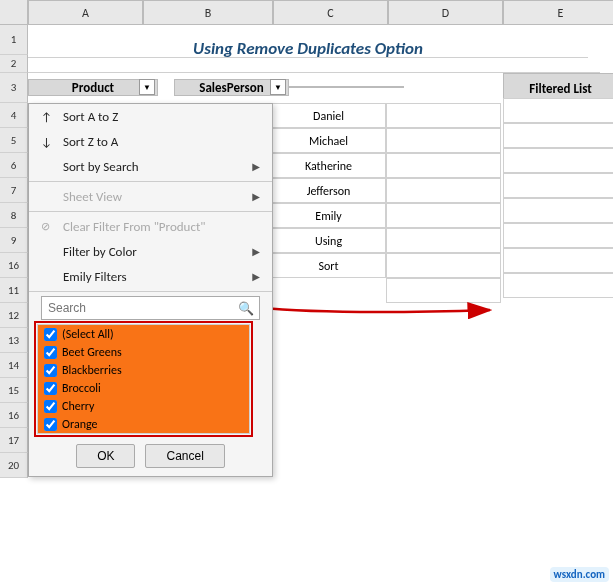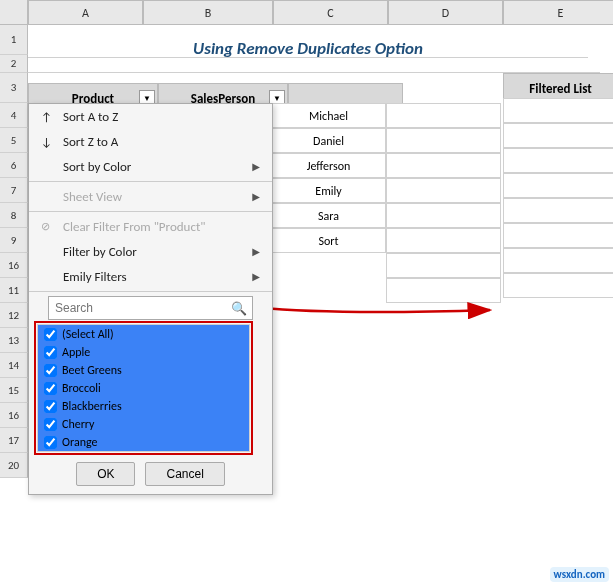--- a/index.html
+++ b/index.html
@@ -50,21 +50,21 @@
       border: 1px solid #bbb;
       font-weight: bold;
       font-size: 13px;
       display: flex;
       align-items: center;
       justify-content: center;
       padding: 0 6px;
       position: relative;
     }
     .col-b { width: 130px; }
-    .col-c { width: 130px; }
+    .col-c { width: 115px; margin-left: 16px; }
     .col-d { width: 115px; }
 
     .filter-btn {
       position: absolute;
       right: 2px;
       top: 50%;
       transform: translateY(-50%);
       background: #fff;
       border: 1px solid #999;
       width: 16px;
@@ -155,21 +155,21 @@
     }
 
     .menu-divider {
       height: 1px;
       background: #ccc;
       margin: 2px 0;
     }
 
     
     .search-box {
-      margin: 4px 19px;
+      margin: 4px 12px;
       display: flex;
       align-items: center;
       border: 1px solid #aaa;
       background: #fff;
       height: 24px;
     }
 
     .search-box input {
       border: none;
       outline: none;
@@ -182,21 +182,21 @@
     .search-box .search-icon {
       padding: 0 4px;
       color: #555;
       font-size: 13px;
     }
 
     
     .checkbox-list {
       margin: 2px 22px 4px 8px;
       border: 1px solid #d0d0d0;
-      background: #3b82f6;
+      background: #f97316;
       max-height: 160px;
       overflow-y: auto;
       outline: 2px solid #cc0000;
       outline-offset: 1px;
     }
 
     .checkbox-item {
       display: flex;
       align-items: center;
       padding: 2px 6px;
@@ -334,54 +334,57 @@
     <div class="row-num">17</div>
     <div class="row-num">20</div>
   </div>
 
   <div class="title-area" style="top:28px; height:30px; line-height:30px; border:none; border-bottom:1px solid #d0d0d0;">
     <span>Using Remove Duplicates Option</span>
   </div>
 
   <div style="position:absolute; top:55px; left:28px; width:572px; height:18px; border-bottom:1px solid #d0d0d0;"></div>
 
-  <div class="col-header-row" style="top:83px;">
+  <div class="col-header-row" style="top:72px;align-items:center;">
 
     <div class="col-header-cell col-b">
       <span>Product</span>
       <div class="filter-btn">▼</div>
     </div>
 
     <div class="col-header-cell col-c">
       <span>SalesPerson</span>
       <div class="filter-btn">▼</div>
     </div>
 
     <div class="col-header-cell col-d"></div>
   </div>
 
   <div class="filtered-list-header" style="left:503px; top:73px;">
     <span>Filtered List</span>
   </div>
 
   <div style="position:absolute; top:103px; left:271px;">
     <div class="data-row">
+      <div class="data-cell cell-c">Daniel</div>
+    </div>
+    <div class="data-row">
       <div class="data-cell cell-c">Michael</div>
     </div>
     <div class="data-row">
-      <div class="data-cell cell-c">Daniel</div>
+      <div class="data-cell cell-c">Katherine</div>
     </div>
     <div class="data-row">
       <div class="data-cell cell-c">Jefferson</div>
     </div>
     <div class="data-row">
       <div class="data-cell cell-c">Emily</div>
     </div>
     <div class="data-row">
-      <div class="data-cell cell-c">Sara</div>
+      <div class="data-cell cell-c">Using</div>
     </div>
     <div class="data-row">
       <div class="data-cell cell-c">Sort</div>
     </div>
   </div>
 
   <div style="position:absolute; top:103px; left:386px;">
     <div class="data-cell cell-d" style="height:25px;"></div>
     <div class="data-cell cell-d" style="height:25px;"></div>
     <div class="data-cell cell-d" style="height:25px;"></div>
@@ -419,21 +422,21 @@
       <span>Sort A to Z</span>
     </div>
 
     <div class="menu-item">
       <span class="icon">↓</span>
       <span>Sort Z to A</span>
     </div>
 
     <div class="menu-item">
       <span class="icon"></span>
-      <span>Sort by Color</span>
+      <span>Sort by Search</span>
       <span class="arrow">▶</span>
     </div>
 
     <div class="menu-divider"></div>
 
     <div class="menu-item disabled">
       <span class="icon"></span>
       <span>Sheet View</span>
       <span class="arrow">▶</span>
     </div>
@@ -464,33 +467,29 @@
       <span class="search-icon">🔍</span>
     </div>
 
     <div class="checkbox-list">
       <div class="checkbox-item">
         <input type="checkbox" checked="" style="">
         <span>(Select All)</span>
       </div>
       <div class="checkbox-item">
         <input type="checkbox" checked="" style="">
-        <span>Apple</span>
-      </div>
-      <div class="checkbox-item">
-        <input type="checkbox" checked="" style="">
         <span>Beet Greens</span>
       </div>
       <div class="checkbox-item">
         <input type="checkbox" checked="" style="">
-        <span>Broccoli</span>
+        <span>Blackberries</span>
       </div>
       <div class="checkbox-item">
         <input type="checkbox" checked="" style="">
-        <span>Blackberries</span>
+        <span>Broccoli</span>
       </div>
       <div class="checkbox-item">
         <input type="checkbox" checked="" style="">
         <span>Cherry</span>
       </div>
       <div class="checkbox-item">
         <input type="checkbox" checked="" style="">
         <span>Orange</span>
       </div>
     </div>

